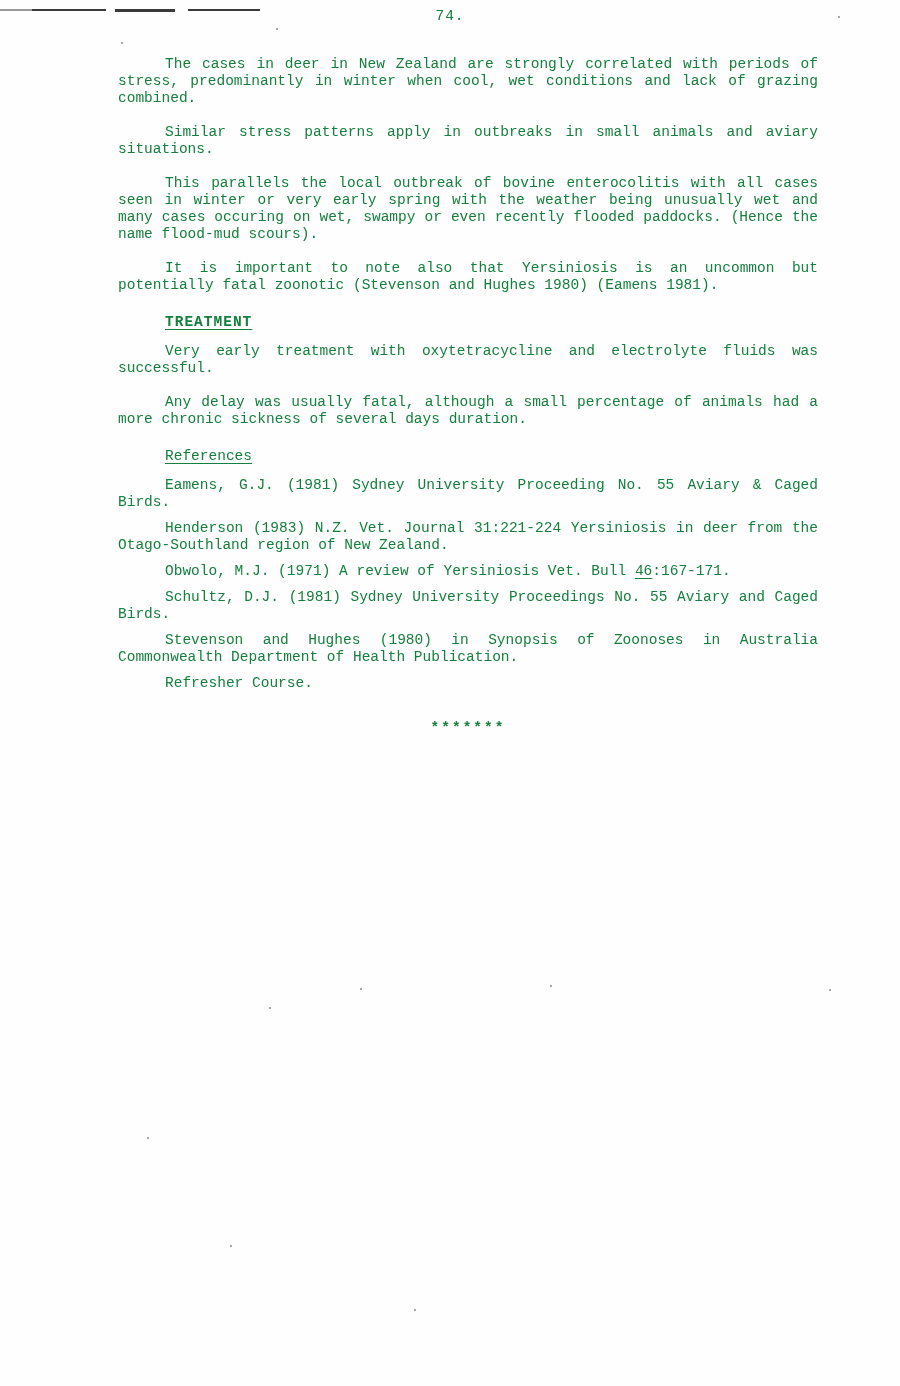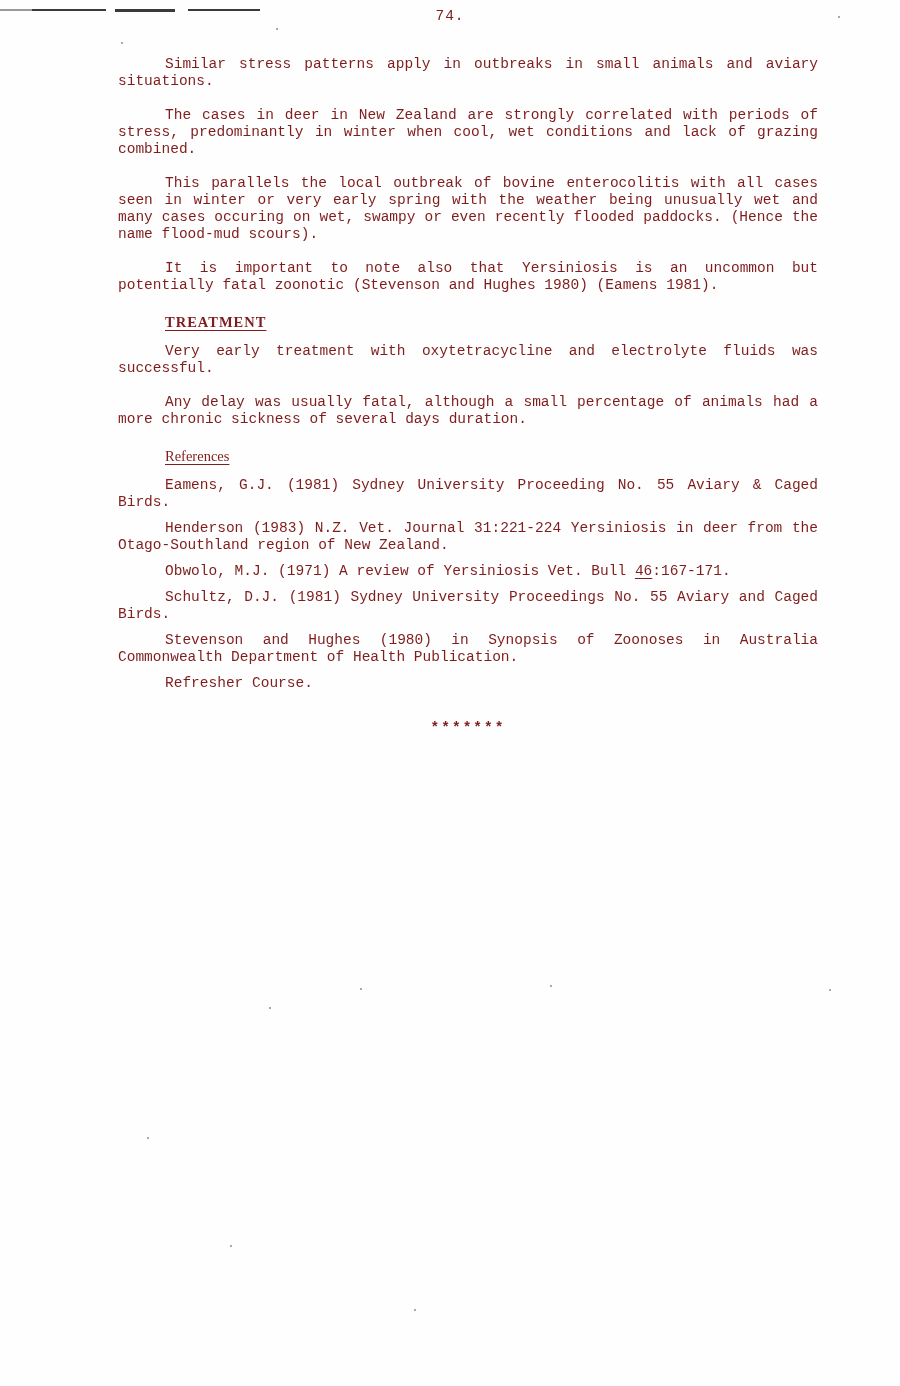--- a/index.html
+++ b/index.html
@@ -6,21 +6,21 @@
     margin: 0;
     padding: 0;
     background: #e8e8e8;
   }
   .page {
     position: relative;
     width: 900px;
     height: 1386px;
     margin: 0 auto;
     background: #fefefe;
-    color: #7f1d1d;
+    color: #15803d;
     font-family: "Liberation Mono", "DejaVu Sans Mono", monospace;
     font-size: 14.5px;
     line-height: 17px;
     overflow: hidden;
   }
   .page-number {
     text-align: center;
     padding-top: 8px;
     letter-spacing: 1px;
   }
@@ -38,21 +38,20 @@
   p.ref {
     margin: 0 0 9px 0;
     text-indent: 47px;
     text-align: justify;
   }
   .section-heading {
     margin: 20px 0 12px 0;
     padding-left: 47px;
     font-weight: bold;
     letter-spacing: 1px;
-    font-family: Liberation Serif, serif;
   }
   .section-heading .underlined,
   .u {
     text-decoration: underline;
     text-underline-offset: 3px;
   }
   .separator {
     margin-top: 28px;
     text-align: center;
     letter-spacing: 2px;
@@ -90,22 +89,22 @@
   <div class="speck" style="left:269px; top:1007px;"></div>
   <div class="speck" style="left:829px; top:989px;"></div>
   <div class="speck" style="left:147px; top:1137px;"></div>
   <div class="speck" style="left:230px; top:1245px;"></div>
   <div class="speck" style="left:414px; top:1309px;"></div>
 
   <div class="page-number">74.</div>
 
   <div class="text-block">
 
+    <p class="para">The cases in deer in New Zealand are strongly correlated with periods of stress, predominantly in winter when cool, wet conditions and lack of grazing combined.</p>
     <p class="para">Similar stress patterns apply in outbreaks in small animals and aviary situations.</p>
-    <p class="para">The cases in deer in New Zealand are strongly correlated with periods of stress, predominantly in winter when cool, wet conditions and lack of grazing combined.</p>
     <p class="para">This parallels the local outbreak of bovine enterocolitis with all cases seen in winter or very early spring with the weather being unusually wet and many cases occuring on wet, swampy or even recently flooded paddocks.  (Hence the name flood-mud scours).</p>
     <p class="para">It is important to note also that Yersiniosis is an uncommon but potentially fatal zoonotic (Stevenson and Hughes 1980) (Eamens 1981).</p>
 
     <div class="section-heading">
       <span class="underlined">TREATMENT</span>
     </div>
 
     <p class="para">Very early treatment with oxytetracycline and electrolyte fluids was successful.</p>
     <p class="para">Any delay was usually fatal, although a small percentage of animals had a more chronic sickness of several days duration.</p>
 

